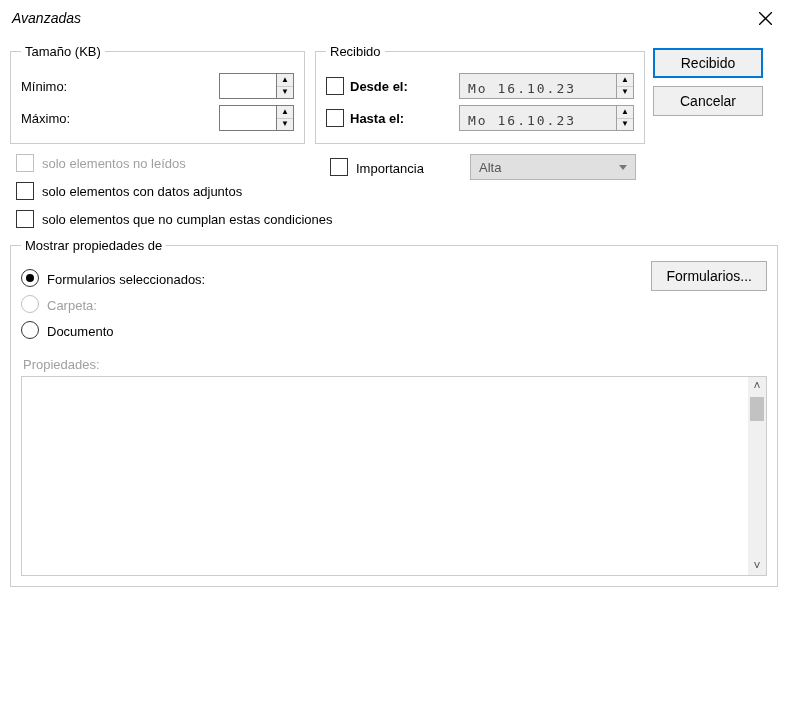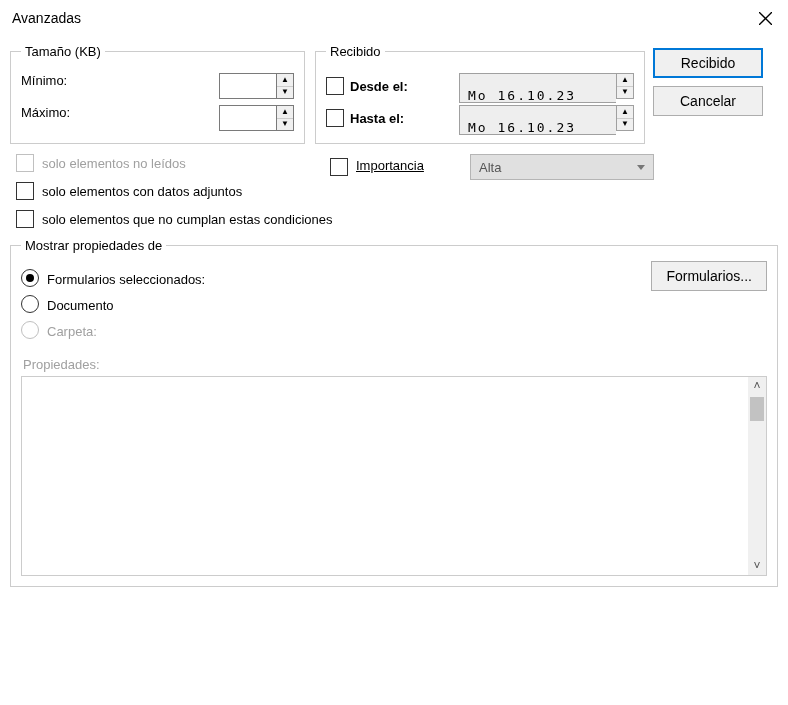--- a/index.html
+++ b/index.html
@@ -1,63 +1,63 @@
 <!DOCTYPE html>
 <html><head>
 <meta charset="utf-8">
 <style>
   * { box-sizing: border-box; font-family: "Segoe UI", Arial, sans-serif; }
   html, body { margin: 0; padding: 0; }
   body { width: 788px; height: 705px; background: #fff; font-size: 13px; color: #000; }
 
-  .titlebar { display: flex; align-items: center; height: 36px; padding: 0 0 0 12px; }
+  .titlebar { display: flex; align-items: center; height: 36px; padding: 0 0 0 12px; font-style: italic; }
   .titlebar .title { flex: 1; font-size: 14px; }
   .close-btn { width: 46px; height: 36px; display: flex; align-items: center; justify-content: center; cursor: pointer; }
   .close-btn svg { width: 13px; height: 13px; }
 
   .body { padding: 8px 10px 10px 10px; display: flex; flex-direction: column; gap: 6px; }
 
   .top-row { display: flex; gap: 8px; align-items: flex-start; }
   .top-row2 { display: flex; gap: 10px; }
 
   fieldset { border: 1px solid #ccc; margin: 0; padding: 8px 10px 10px 10px; position: relative; }
   fieldset > legend { padding: 0 4px; font-size: 13px; color: #000; }
 
   .size-box { width: 295px; height: 100px; }
   .recv-box { width: 330px; height: 100px; }
 
-  .row { display: flex; margin: 6px 0; }
+  .row { display: flex; align-items: center; margin: 6px 0; }
   .row-label { width: 90px; }
   .row-label-chk { display: flex; align-items: center; gap: 6px; width: 110px; font-weight: bold; }
 
   .spinner { display: flex; width: 75px; height: 26px; }
   .spinner input { flex: 1; min-width: 0; border: 1px solid #7a7a7a; border-right: none; padding: 2px 4px; font-size: 13px; outline: none; }
   .spin-btns { display: flex; flex-direction: column; width: 18px; border: 1px solid #7a7a7a; }
   .sb { flex: 1; display: flex; align-items: center; justify-content: center; background: #f0f0f0; border: 0; padding: 0; cursor: pointer; font-size: 8px; line-height: 1; }
   .sb:first-child { border-bottom: 1px solid #ccc; }
 
   .date-field { display: flex; width: 175px; height: 26px; }
-  .date-field .dval { flex: 1; border: 1px solid #a0a0a0; border-right: none; background: #eee; color: #000000; padding: 14px 8px; font-size: 13px; letter-spacing: 2px; font-family: "Consolas", monospace; }
+  .date-field .dval { flex: 1; border: 1px solid #a0a0a0; border-right: none; background: #eee; color: #404040; padding: 7px 8px; font-size: 13px; letter-spacing: 2px; font-family: "Consolas", monospace; }
   .date-field .spin-btns { border: 1px solid #a0a0a0; }
 
   .btn-col { width: 110px; display: flex; flex-direction: column; gap: 8px; padding-top: 4px; }
   .btn { height: 30px; background: #f0f0f0; border: 1px solid #adadad; font-size: 14px; cursor: pointer; }
   .btn.primary { border: 2px solid #0078d7; }
 
   .mid-row { display: flex; gap: 10px; padding: 4px 0 0 0; }
   .mid-left { width: 310px; display: flex; flex-direction: column; gap: 10px; padding-left: 6px; }
   .mid-right { display: flex; flex-direction: column; gap: 10px; }
   .chk-line { display: flex; align-items: center; gap: 8px; }
   .chk { width: 18px; height: 18px; border: 1px solid #333; background: #fff; flex-shrink: 0; }
   .chk.disabled { border-color: #c0c0c0; }
   .chk-line.disabled { color: #a0a0a0; }
 
   .combo-row { display: flex; align-items: center; gap: 10px; }
-  .combo-lbl-wrap { display: flex; align-items: flex-start; gap: 8px; width: 130px; text-decoration: underline; }
-  .combo { width: 184px; height: 26px; border: 1px solid #b5b5b5; background: #e0e0e0; color: #555; display: flex; align-items: center; padding: 0 8px; position: relative; }
+  .combo-lbl-wrap { display: flex; align-items: flex-end; gap: 8px; width: 130px; }
+  .combo { width: 166px; height: 26px; border: 1px solid #b5b5b5; background: #e0e0e0; color: #555; display: flex; align-items: center; padding: 0 8px; position: relative; }
   .combo::after { content: ""; position: absolute; right: 8px; top: 10px; width: 0; height: 0; border-left: 4px solid transparent; border-right: 4px solid transparent; border-top: 5px solid #777; }
 
   .mostrar-box { margin-top: 4px; }
   .radio-row { display: flex; align-items: flex-end; gap: 8px; margin: 8px 0; }
   .radio { width: 18px; height: 18px; border: 1.5px solid #333; border-radius: 50%; flex-shrink: 0; position: relative; }
   .radio.selected::after { content: ""; position: absolute; width: 8px; height: 8px; background: #000; border-radius: 50%; top: 3.5px; left: 3.5px; }
   .radio.disabled { border-color: #c0c0c0; }
   .radio-row.disabled { color: #a0a0a0; }
 
   .form-btn { float: right; height: 30px; padding: 0 14px; background: #f0f0f0; border: 1px solid #adadad; font-size: 14px; cursor: pointer; }
@@ -185,27 +185,27 @@
   </div>
 
   <fieldset class="mostrar-box">
     <legend>Mostrar propiedades de</legend>
     <div class="mostrar-top">
       <div class="mostrar-radios">
         <div class="radio-row">
           <div class="radio selected"></div>
           <span>Formularios seleccionados:</span>
         </div>
+        <div class="radio-row disabled">
+          <div class="radio disabled"></div>
+          <span>Carpeta:</span>
+        </div>
         <div class="radio-row">
           <div class="radio"></div>
           <span>Documento</span>
-        </div>
-        <div class="radio-row disabled">
-          <div class="radio disabled"></div>
-          <span>Carpeta:</span>
         </div>
       </div>
       <div>
         <button class="form-btn">Formularios...</button>
       </div>
     </div>
 
     <div class="props-label">Propiedades:</div>
     <div class="props-box">
       <div class="props-area"></div>

